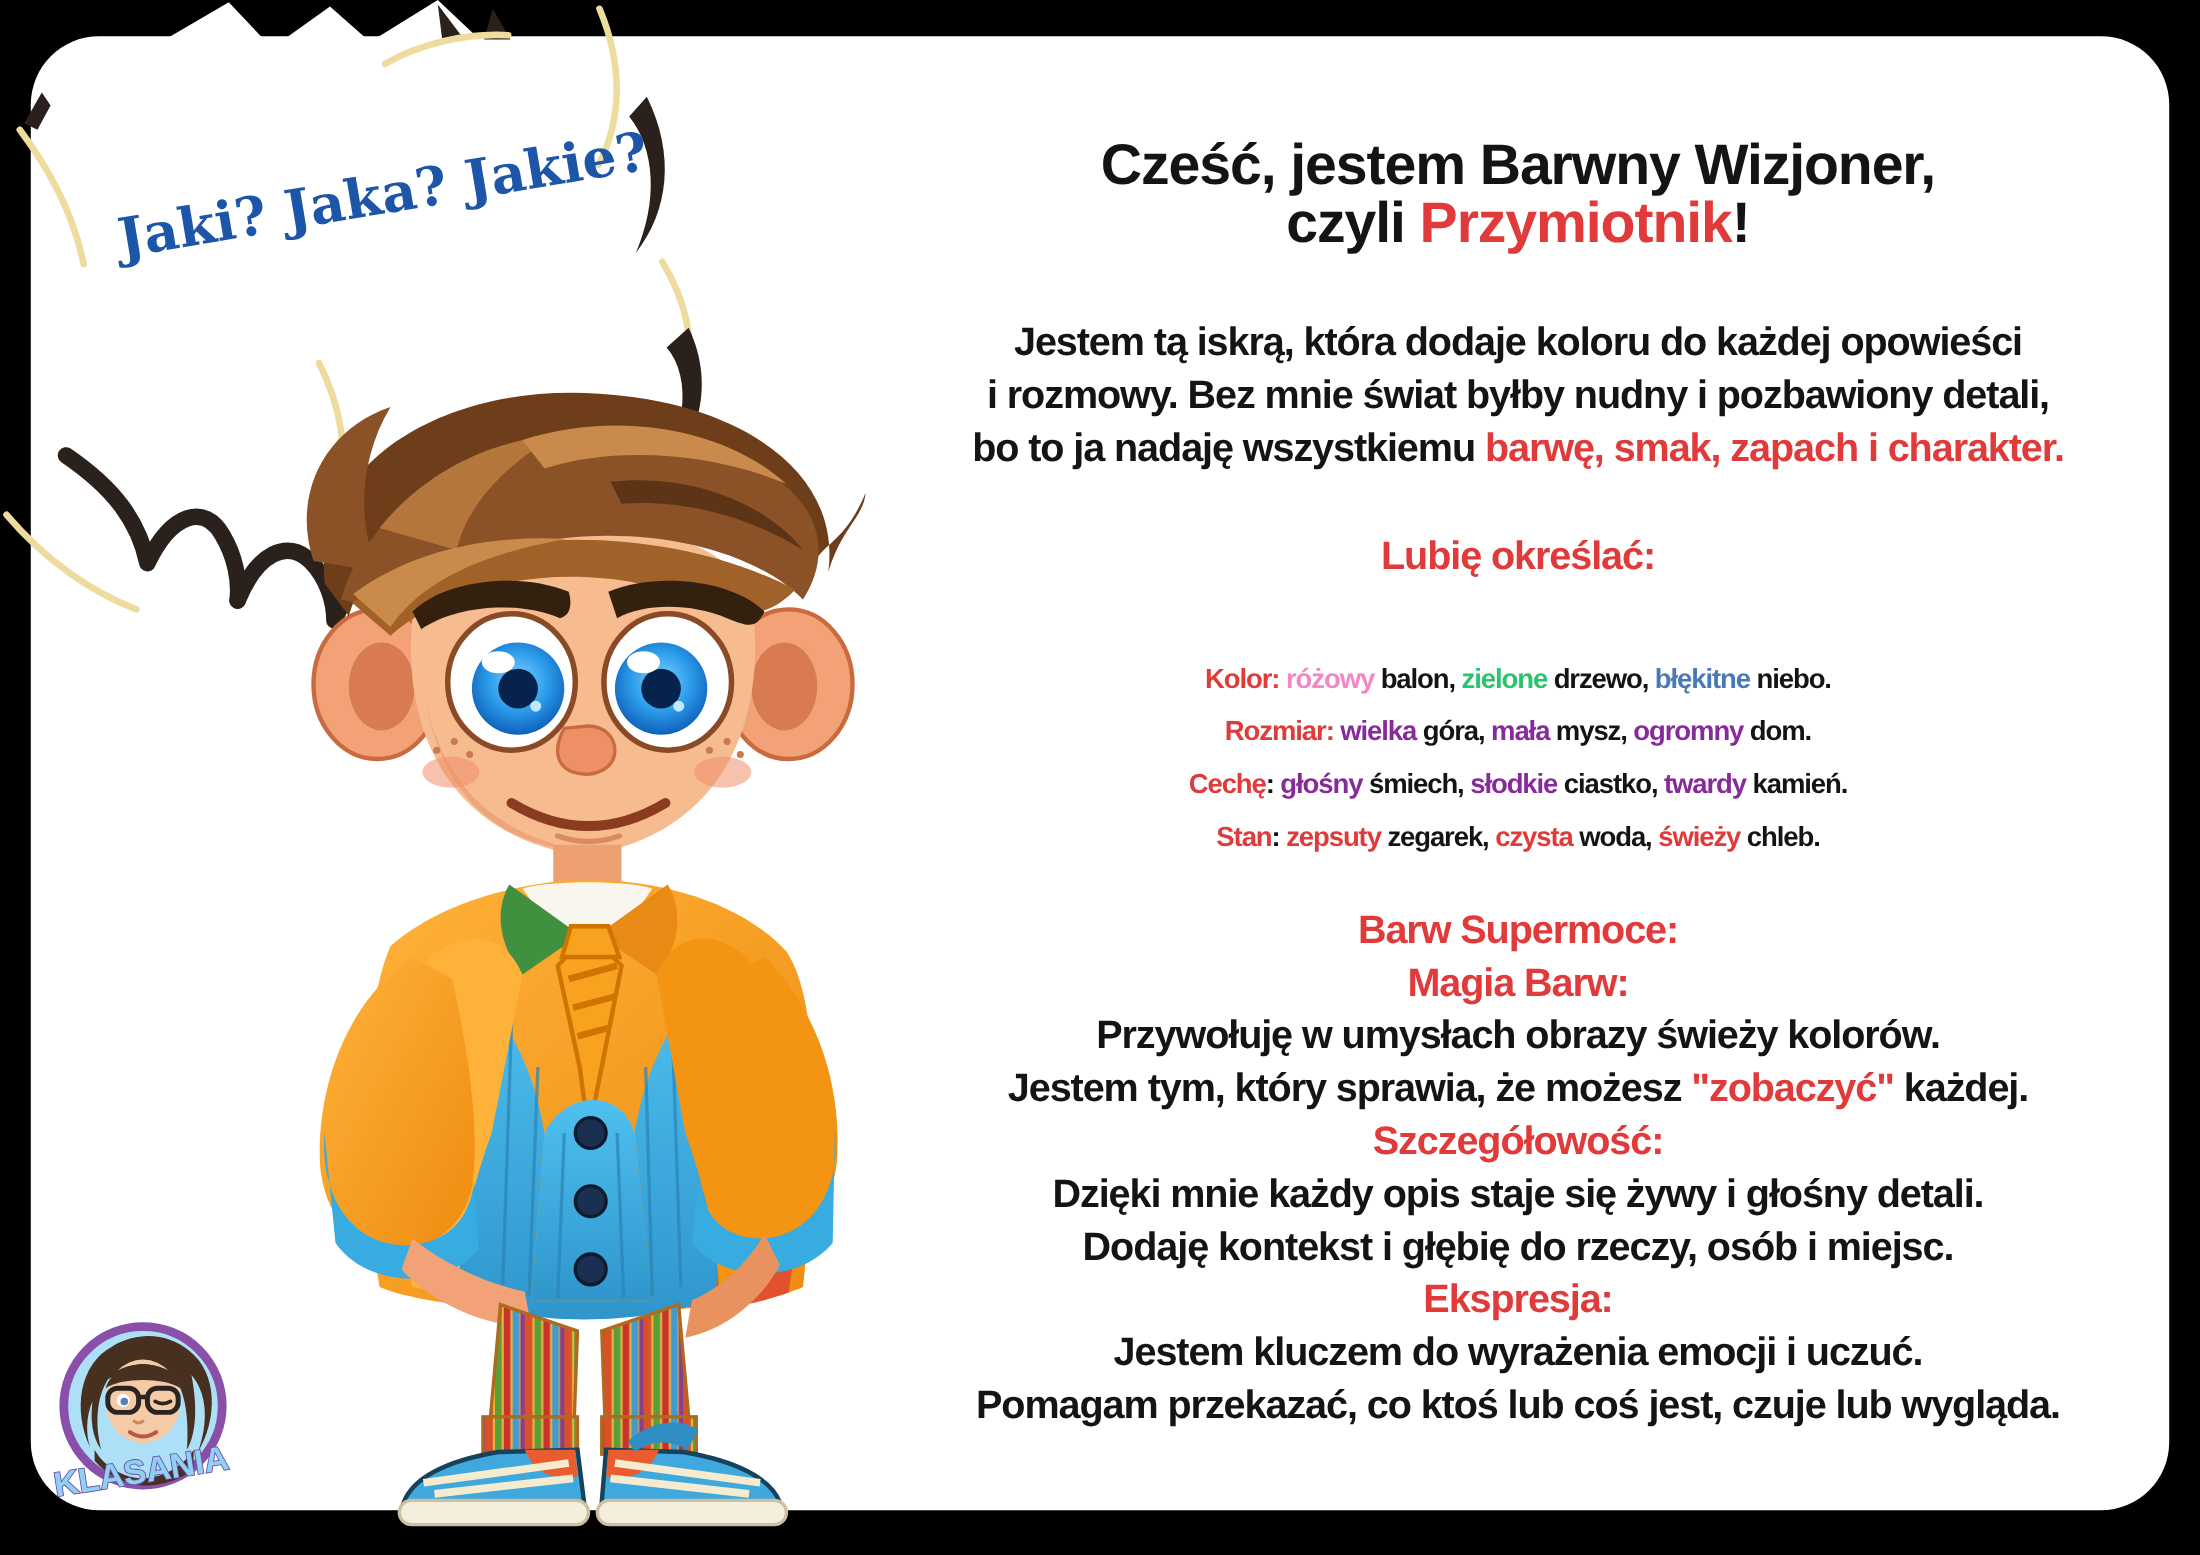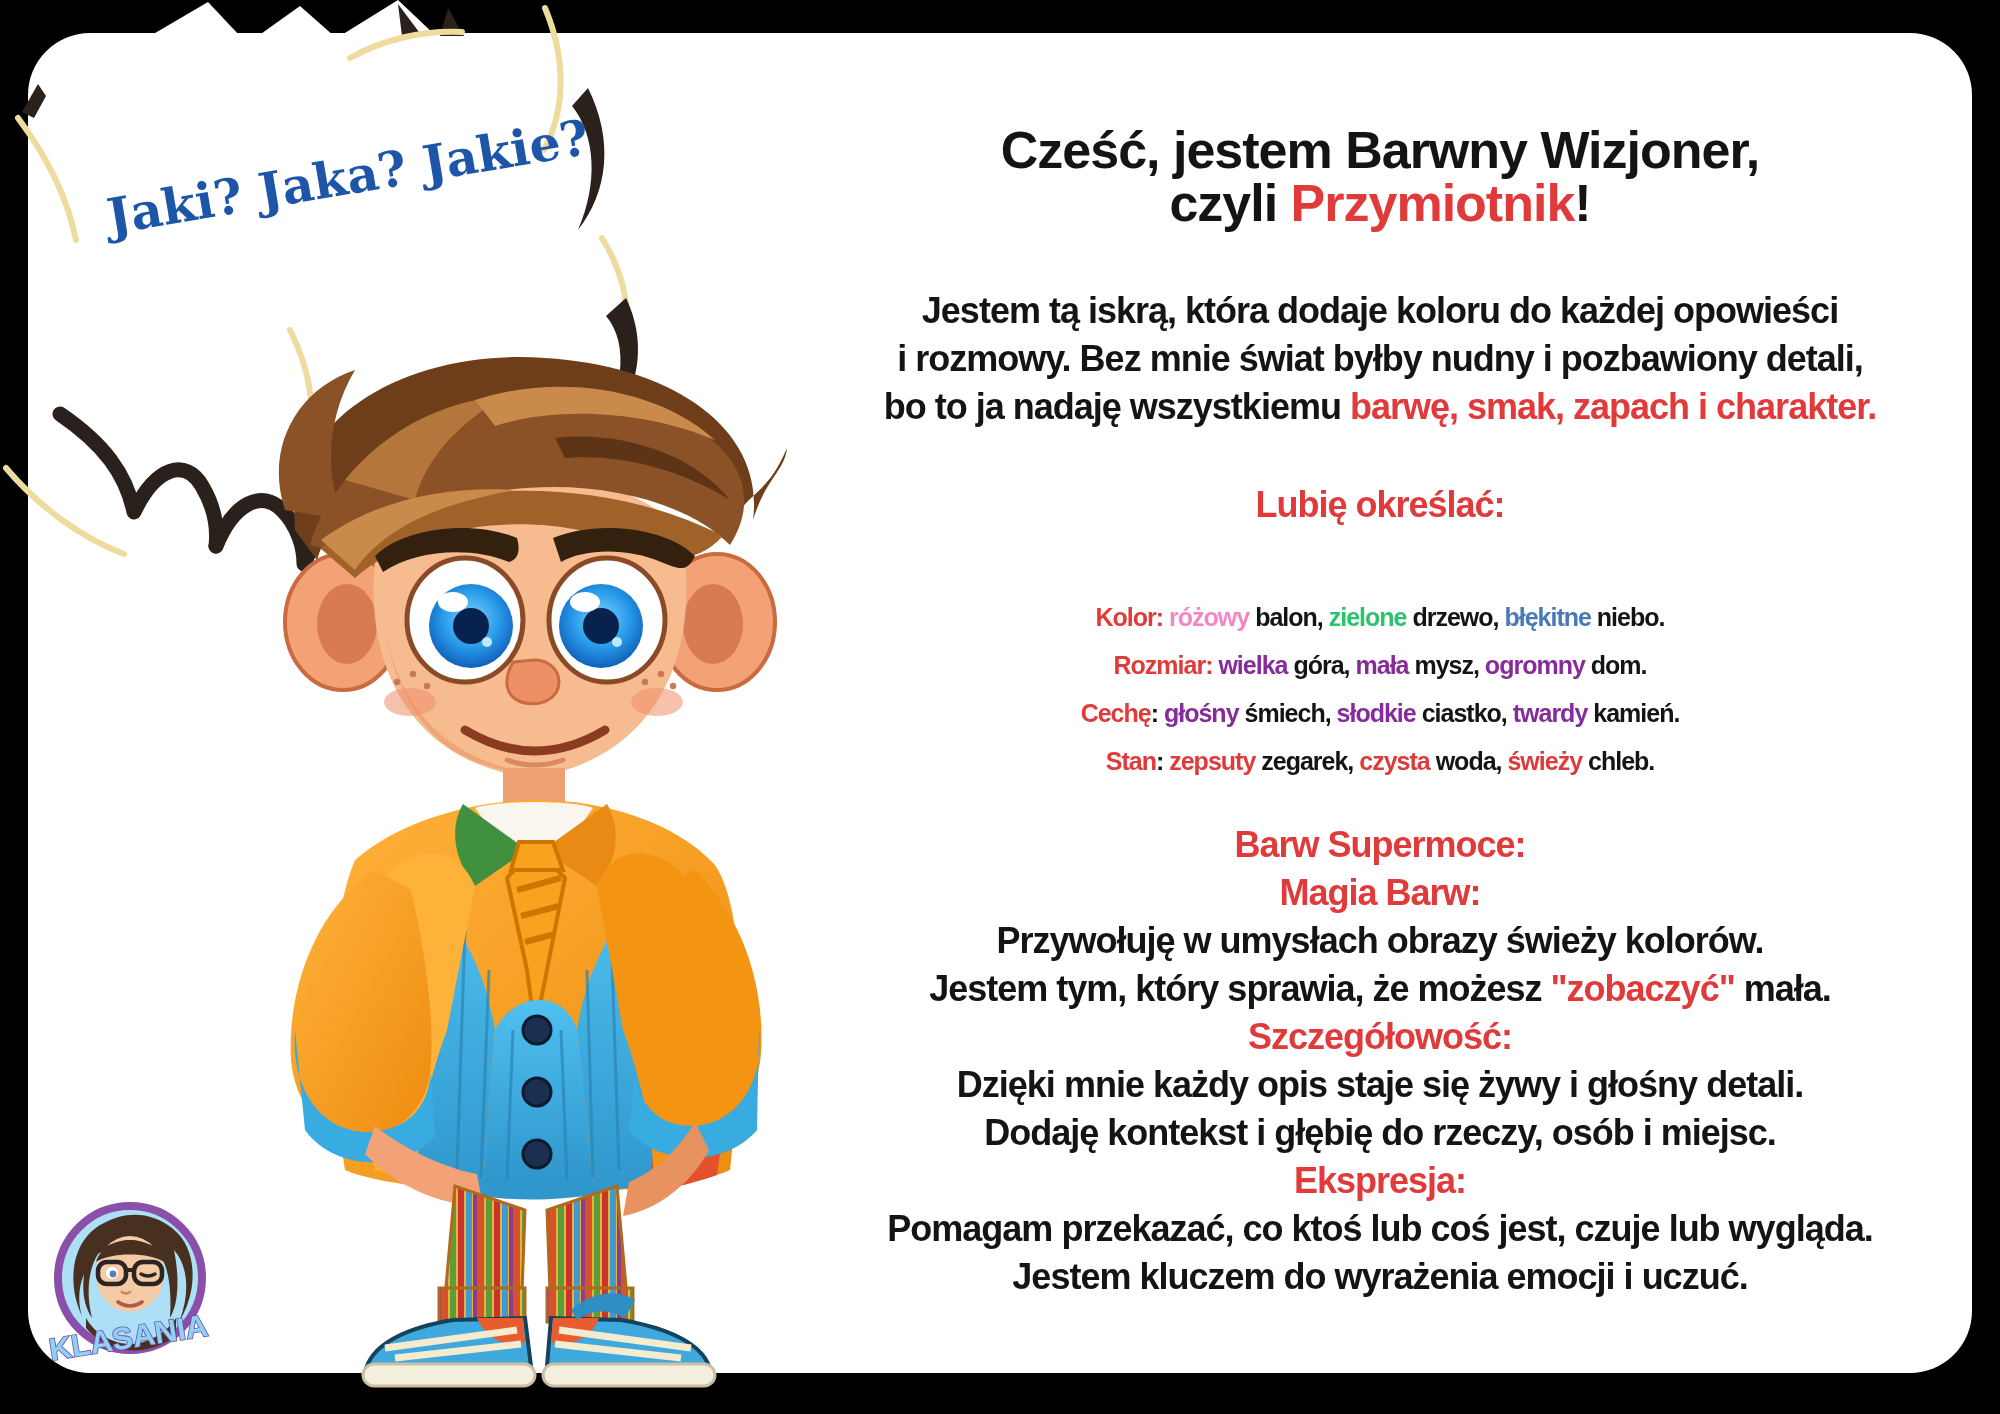--- a/index.html
+++ b/index.html
@@ -230,27 +230,27 @@
       <div><span style="color: rgb(224, 58, 58);">Kolor:</span><span style="color: rgb(20, 20, 20);"> </span><span style="color: rgb(242, 135, 198);">różowy</span><span style="color: rgb(20, 20, 20);"> balon, </span><span style="color: rgb(43, 196, 110);">zielone</span><span style="color: rgb(20, 20, 20);"> drzewo, </span><span style="color: rgb(74, 122, 181);">błękitne</span><span style="color: rgb(20, 20, 20);"> niebo.</span></div>
       <div><span style="color: rgb(224, 58, 58);">Rozmiar:</span><span style="color: rgb(20, 20, 20);"> </span><span style="color: rgb(135, 43, 155);">wielka</span><span style="color: rgb(20, 20, 20);"> góra, </span><span style="color: rgb(135, 43, 155);">mała</span><span style="color: rgb(20, 20, 20);"> mysz, </span><span style="color: rgb(135, 43, 155);">ogromny</span><span style="color: rgb(20, 20, 20);"> dom.</span></div>
       <div><span style="color: rgb(224, 58, 58);">Cechę</span><span style="color: rgb(20, 20, 20);">: </span><span style="color: rgb(135, 43, 155);">głośny</span><span style="color: rgb(20, 20, 20);"> śmiech, </span><span style="color: rgb(135, 43, 155);">słodkie</span><span style="color: rgb(20, 20, 20);"> ciastko, </span><span style="color: rgb(135, 43, 155);">twardy</span><span style="color: rgb(20, 20, 20);"> kamień.</span></div>
       <div><span style="color: rgb(224, 58, 58);">Stan</span><span style="color: rgb(20, 20, 20);">: </span><span style="color: rgb(224, 58, 58);">zepsuty</span><span style="color: rgb(20, 20, 20);"> zegarek, </span><span style="color: rgb(224, 58, 58);">czysta</span><span style="color: rgb(20, 20, 20);"> woda, </span><span style="color: rgb(224, 58, 58);">świeży</span><span style="color: rgb(20, 20, 20);"> chleb.</span></div>
     </div>
 
     <div class="block powers">
       <div class="red">Barw Supermoce:</div>
       <div class="red">Magia Barw:</div>
       <div><span style="color: rgb(20, 20, 20);">Przywołuję w umysłach obrazy świeży kolorów.</span></div>
-      <div><span style="color: rgb(20, 20, 20); margin-top: 10px;">Jestem tym, który sprawia, że możesz </span><span style="color: rgb(224, 58, 58);">"zobaczyć"</span><span style="color: rgb(20, 20, 20);"> mała.</span></div>
+      <div><span style="color: rgb(20, 20, 20); margin-top: 10px;">Jestem tym, który sprawia, że możesz </span><span style="color: rgb(224, 58, 58);">"zobaczyć"</span><span style="color: rgb(20, 20, 20);"> każdej.</span></div>
       <div class="red">Szczegółowość:</div>
       <div><span style="color: rgb(20, 20, 20);">Dzięki mnie każdy opis staje się żywy i głośny detali.</span></div>
       <div><span style="color: rgb(20, 20, 20);">Dodaję kontekst i głębię do rzeczy, osób i miejsc.</span></div>
       <div class="red">Ekspresja:</div>
+      <div><span style="color: rgb(20, 20, 20);">Jestem kluczem do wyrażenia emocji i uczuć.</span></div>
       <div><span style="color: rgb(20, 20, 20);">Pomagam przekazać, co ktoś lub coś jest, czuje lub wygląda.</span></div>
-      <div><span style="color: rgb(20, 20, 20);">Jestem kluczem do wyrażenia emocji i uczuć.</span></div>
     </div>
   </div>
 
   <svg class="logo" width="180" height="180" viewBox="0 0 180 180">
     <circle cx="90" cy="82" r="72" fill="#ade0f7" stroke="#8a4fa8" stroke-width="8"></circle>
     <g>
       <path d="M42,120 C26,86 32,44 62,28 C86,14 112,16 132,32 C158,52 158,94 140,124 C150,96 148,70 134,54 C140,84 138,108 130,122 C132,92 128,68 118,56 C94,40 72,44 58,58 C48,74 46,98 52,122 C44,110 42,96 44,78 C38,92 38,108 42,120 Z" fill="#47301f"></path>
       <ellipse cx="90" cy="78" rx="34" ry="38" fill="#f4cba6"></ellipse>
       <path d="M58,58 C70,40 110,40 122,58 C110,50 72,50 58,58 Z" fill="#47301f"></path>
       <path d="M56,66 C60,52 76,44 90,44 C104,44 120,52 124,66 C110,56 70,56 56,66 Z" fill="#47301f"></path>

